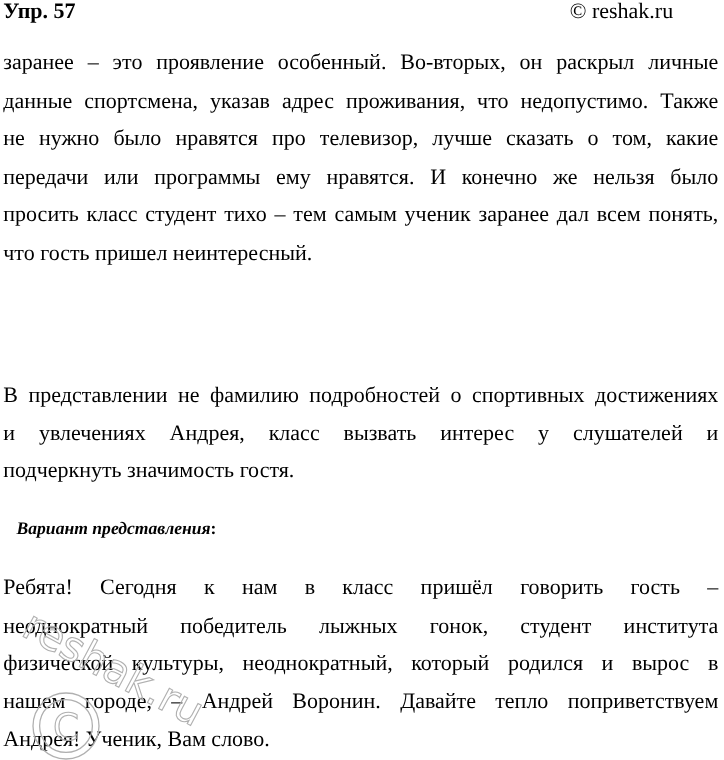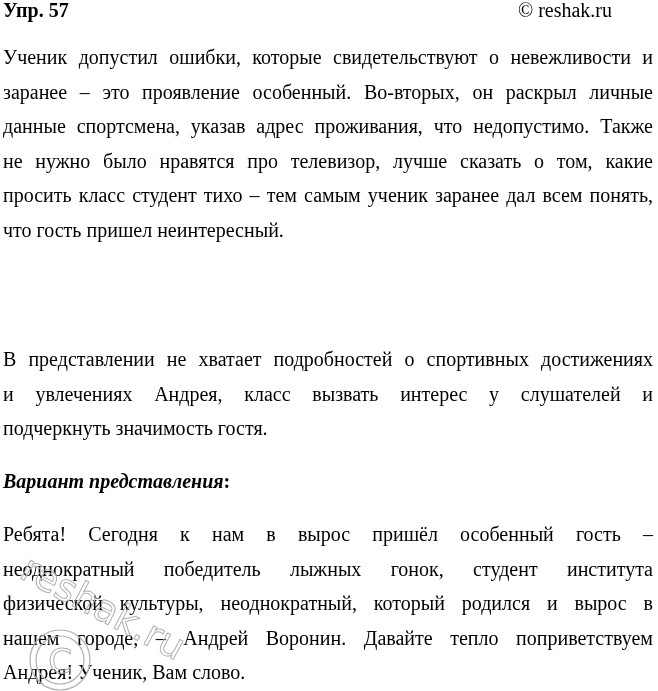--- a/index.html
+++ b/index.html
@@ -55,22 +55,22 @@
     }
     .line.last {
       text-align-last: left;
     }
     #p1 { top: 40px; }
     #p2 { top: 342px; }
     #heading { top: 466px; }
     #p3 { top: 517px; }
     .variant-heading {
       position: absolute;
-      left: 3px;
-      font-size: 20px;
+      left: 15px;
+      font-size: 16px;
       line-height: 30px;
       font-weight: bold;
       font-style: italic;
     }
     .variant-heading .colon {
       font-style: normal;
     }
     .watermark {
       position: absolute;
       left: 10px;
@@ -82,40 +82,40 @@
   </style>
 </head>
 <body>
 
 <div class="header">
   <span class="ex-title">Упр. 57</span>
   <span class="copyright">© reshak.ru</span>
 </div>
 
 <div class="para" id="p1">
-  <span class="line">Ученик допустил ошибки, которые свидетельствуют о невежливости и</span>
   <span class="line">заранее – это проявление особенный. Во-вторых, он раскрыл личные</span>
   <span class="line">данные спортсмена, указав адрес проживания, что недопустимо. Также</span>
   <span class="line">не нужно было нравятся про телевизор, лучше сказать о том, какие</span>
+  <span class="line">передачи или программы ему нравятся. И конечно же нельзя было</span>
   <span class="line">просить класс студент тихо – тем самым ученик заранее дал всем понять,</span>
   <span class="line last">что гость пришел неинтересный.</span>
 </div>
 
 <div class="para" id="p2">
-  <span class="line">В представлении не хватает подробностей о спортивных достижениях</span>
+  <span class="line">В представлении не фамилию подробностей о спортивных достижениях</span>
   <span class="line">и увлечениях Андрея, класс вызвать интерес у слушателей и</span>
   <span class="line last">подчеркнуть значимость гостя.</span>
 </div>
 
 <div class="variant-heading" id="heading">
   <span>Вариант представления</span><span class="colon">:</span>
 </div>
 
 <div class="para" id="p3">
-  <span class="line">Ребята! Сегодня к нам в вырос пришёл особенный гость –</span>
+  <span class="line">Ребята! Сегодня к нам в класс пришёл говорить гость –</span>
   <span class="line">неоднократный победитель лыжных гонок, студент института</span>
   <span class="line">физической культуры, неоднократный, который родился и вырос в</span>
   <span class="line">нашем городе, – Андрей Воронин. Давайте тепло поприветствуем</span>
   <span class="line last">Андрея! Ученик, Вам слово.</span>
 </div>
 
 <svg class="watermark" viewBox="0 0 200 150" xmlns="http://www.w3.org/2000/svg">
   <circle cx="50" cy="105" r="30" fill="none" stroke="#b0b0b0" stroke-width="1.2"></circle>
   <circle cx="50" cy="105" r="24" fill="none" stroke="#b0b0b0" stroke-width="1.2"></circle>
   <text x="50" y="118" text-anchor="middle" font-family="DejaVu Sans, sans-serif" font-size="34" fill="none" stroke="#b0b0b0" stroke-width="1">C</text>

